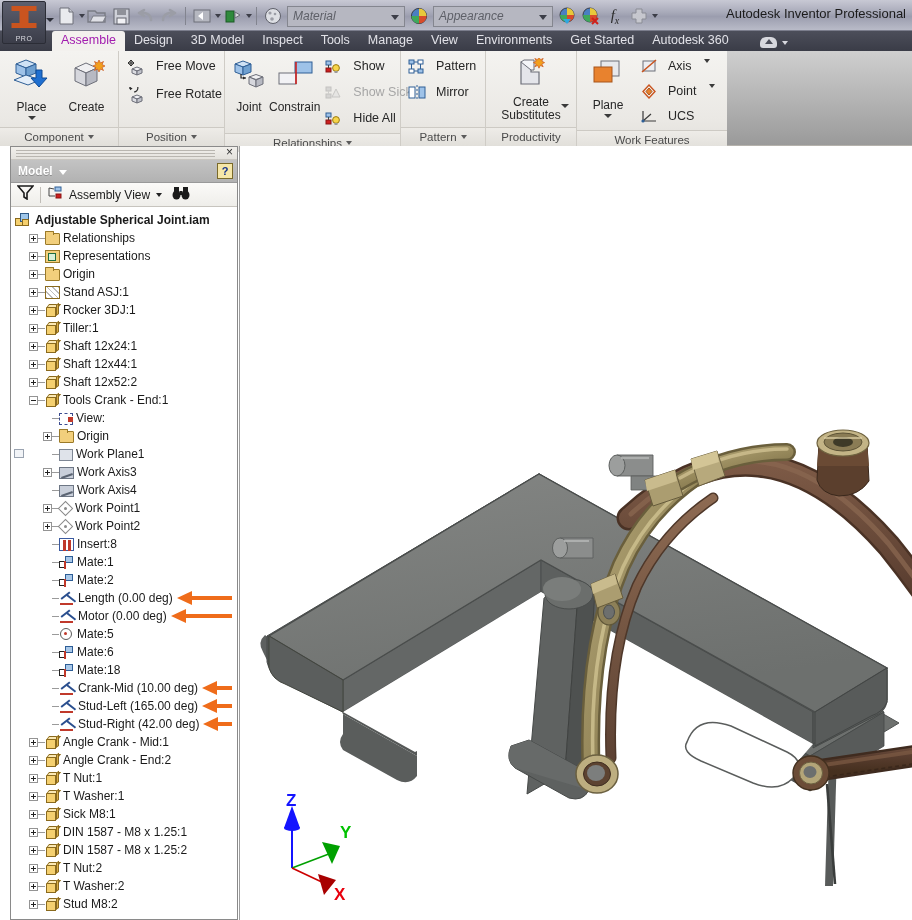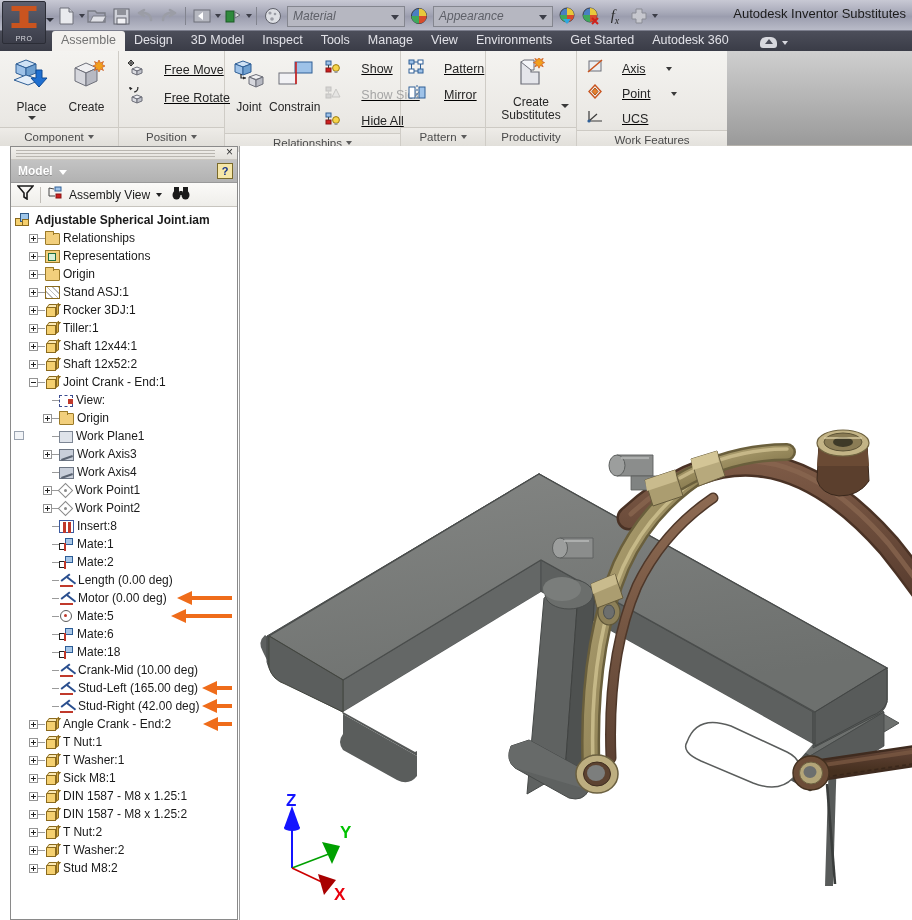--- a/index.html
+++ b/index.html
@@ -76,21 +76,21 @@
   .ribbon-tabs {
     position: absolute; left: 0; top: 31px; width: 912px; height: 20px;
     background: linear-gradient(to bottom,#4c4e5a,#3a3c47);
     display: flex; align-items: flex-end; padding-left: 52px;
   }
   .rtab {
     font-size: 12.5px; color: #e2e2e8; padding: 2px 9px 3px 9px;
     white-space: nowrap; line-height: 15px;
   }
   .rtab.active {
-    background: #f3f1ee; color: #737373;
+    background: #f3f1ee; color: #a21caf;
     border-top-left-radius: 3px; border-top-right-radius: 3px;
   }
   .cloud-btn {
     margin-left: 22px; display: flex; align-items: center; gap: 4px; padding-bottom: 3px;
   }
   .cloud-glyph {
     width: 17px; height: 11px; background: #d7d8de; border-radius: 6px 6px 3px 3px;
     position: relative;
   }
   .cloud-glyph:after {
@@ -123,21 +123,21 @@
 
   .big-btn {
     width: 56px; display: flex; flex-direction: column; align-items: center;
     padding-top: 3px; cursor: default;
   }
   .big-btn .lbl { font-size: 12px; color: #262626; margin-top: 2px; }
   .big-caret { width: 0; height: 0; border-left: 4px solid transparent; border-right: 4px solid transparent;
     border-top: 4px solid #3a3a3a; margin-top: 2px; }
 
   .sm-col { display: flex; flex-direction: column; gap: 2px; padding-top: 2px; }
-  .sm-btn { display: flex; align-items: center; gap: 18px; padding: 2px 6px 2px 3px; text-decoration: underline; }
+  .sm-btn { display: flex; gap: 10px; padding: 2px 6px 2px 3px; }
   .sm-btn .lbl { font-size: 12.5px; color: #262626; white-space: nowrap; }
   .sm-btn.disabled .lbl { color: #a6a6a6; }
   .sm-caret { width: 0; height: 0; border-left: 3.5px solid transparent; border-right: 3.5px solid transparent;
     border-top: 4px solid #3a3a3a; margin-left: 2px; }
 
   
   .browser {
     position: absolute; left: 10px; top: 146px; width: 228px; height: 774px;
     background: #fff; border: 1px solid #8a8a8a;
   }
@@ -287,21 +287,21 @@
   .ax-label { position: absolute; font-size: 17px; font-weight: bold; font-family: "Liberation Sans", sans-serif; }
 
   .vp-edge-l { position: absolute; left: 239px; top: 146px; width: 1px; height: 774px; background: #9e9e9e; }
 </style>
 </head>
 <body>
 
 <div id="app">
 
   <div class="titlebar">
-    <div class="title-text">Autodesk Inventor Substitutes</div>
+    <div class="title-text">Autodesk Inventor Professional</div>
   </div>
 
   <div class="app-btn">
     <div class="itop"></div>
     <div class="ibar"></div>
     <div class="ibot"></div>
     <div class="pro">PRO</div>
   </div>
   <div class="app-caret"></div>
 
@@ -619,20 +619,30 @@
         </div>
       </div>
       <div class="panel-label">
         <span>Productivity</span>
       </div>
     </div>
     <div class="panel-div"></div>
 
     <div class="panel" style="width:150px">
       <div class="panel-body">
+        <div class="big-btn" style="width:54px">
+          <span>
+            <svg width="40" height="34" viewBox="0 0 40 34">
+              <rect x="13" y="3" width="18" height="15" fill="#e7e8ec" stroke="#6d6f79"></rect>
+              <rect x="6" y="9" width="18" height="15" fill="#e8822e" stroke="#a8551a"></rect>
+            </svg>
+          </span>
+          <span class="lbl">Plane</span>
+          <span class="big-caret"></span>
+        </div>
         <div class="sm-col" style="margin-left:2px">
           <div class="sm-btn">
             <span>
               <svg width="18" height="15" viewBox="0 0 18 15">
                 <rect x="3" y="2" width="12" height="10" fill="#eceef2" stroke="#6d6f79"></rect>
                 <path d="M2 13 L16 1" stroke="#c9541f" stroke-width="1.6"></path>
               </svg>
             </span>
             <span class="lbl">Axis</span>
             <span class="sm-caret"></span>
@@ -1012,20 +1022,31 @@
         </div>
         <div class="trow">
           <span style="width:18px;flex:0 0 auto"></span>
           <span class="exp plus"></span>
           <span class="dash"></span>
           <span class="ic-part">
             <i class="f1"></i>
             <i class="f2"></i>
             <i class="f3"></i>
           </span>
+          <span class="tlabel">Shaft 12x24:1</span>
+        </div>
+        <div class="trow">
+          <span style="width:18px;flex:0 0 auto"></span>
+          <span class="exp plus"></span>
+          <span class="dash"></span>
+          <span class="ic-part">
+            <i class="f1"></i>
+            <i class="f2"></i>
+            <i class="f3"></i>
+          </span>
           <span class="tlabel">Shaft 12x44:1</span>
         </div>
         <div class="trow">
           <span style="width:18px;flex:0 0 auto"></span>
           <span class="exp plus"></span>
           <span class="dash"></span>
           <span class="ic-part">
             <i class="f1"></i>
             <i class="f2"></i>
             <i class="f3"></i>
@@ -1034,21 +1055,21 @@
         </div>
         <div class="trow">
           <span style="width:18px;flex:0 0 auto"></span>
           <span class="exp"></span>
           <span class="dash"></span>
           <span class="ic-part">
             <i class="f1"></i>
             <i class="f2"></i>
             <i class="f3"></i>
           </span>
-          <span class="tlabel">Joint Crank - End:1</span>
+          <span class="tlabel">Tools Crank - End:1</span>
         </div>
         <div class="trow">
           <span style="width:32px;flex:0 0 auto"></span>
           <span class="expspace"></span>
           <span class="dash"></span>
           <span class="ic-view"></span>
           <span class="tlabel">View:</span>
         </div>
         <div class="trow">
           <span style="width:32px;flex:0 0 auto"></span>
@@ -1212,20 +1233,31 @@
         </div>
         <div class="trow">
           <span style="width:18px;flex:0 0 auto"></span>
           <span class="exp plus"></span>
           <span class="dash"></span>
           <span class="ic-part">
             <i class="f1"></i>
             <i class="f2"></i>
             <i class="f3"></i>
           </span>
+          <span class="tlabel">Angle Crank - Mid:1</span>
+        </div>
+        <div class="trow">
+          <span style="width:18px;flex:0 0 auto"></span>
+          <span class="exp plus"></span>
+          <span class="dash"></span>
+          <span class="ic-part">
+            <i class="f1"></i>
+            <i class="f2"></i>
+            <i class="f3"></i>
+          </span>
           <span class="tlabel">Angle Crank - End:2</span>
         </div>
         <div class="trow">
           <span style="width:18px;flex:0 0 auto"></span>
           <span class="exp plus"></span>
           <span class="dash"></span>
           <span class="ic-part">
             <i class="f1"></i>
             <i class="f2"></i>
             <i class="f3"></i>

